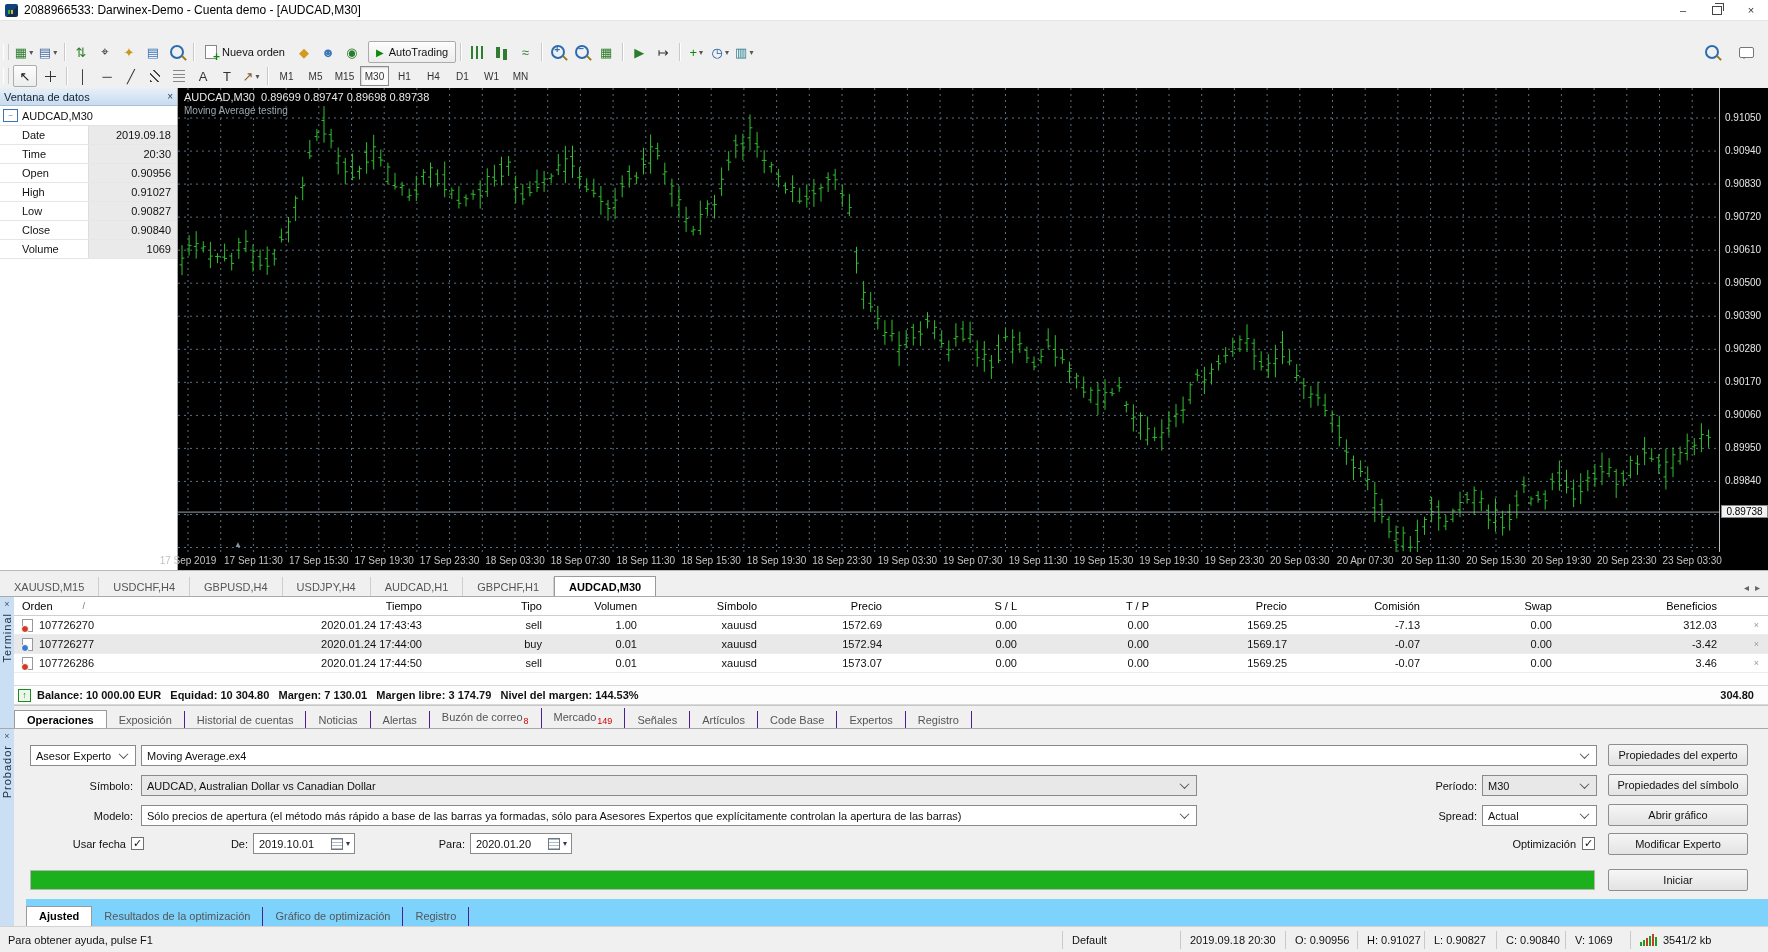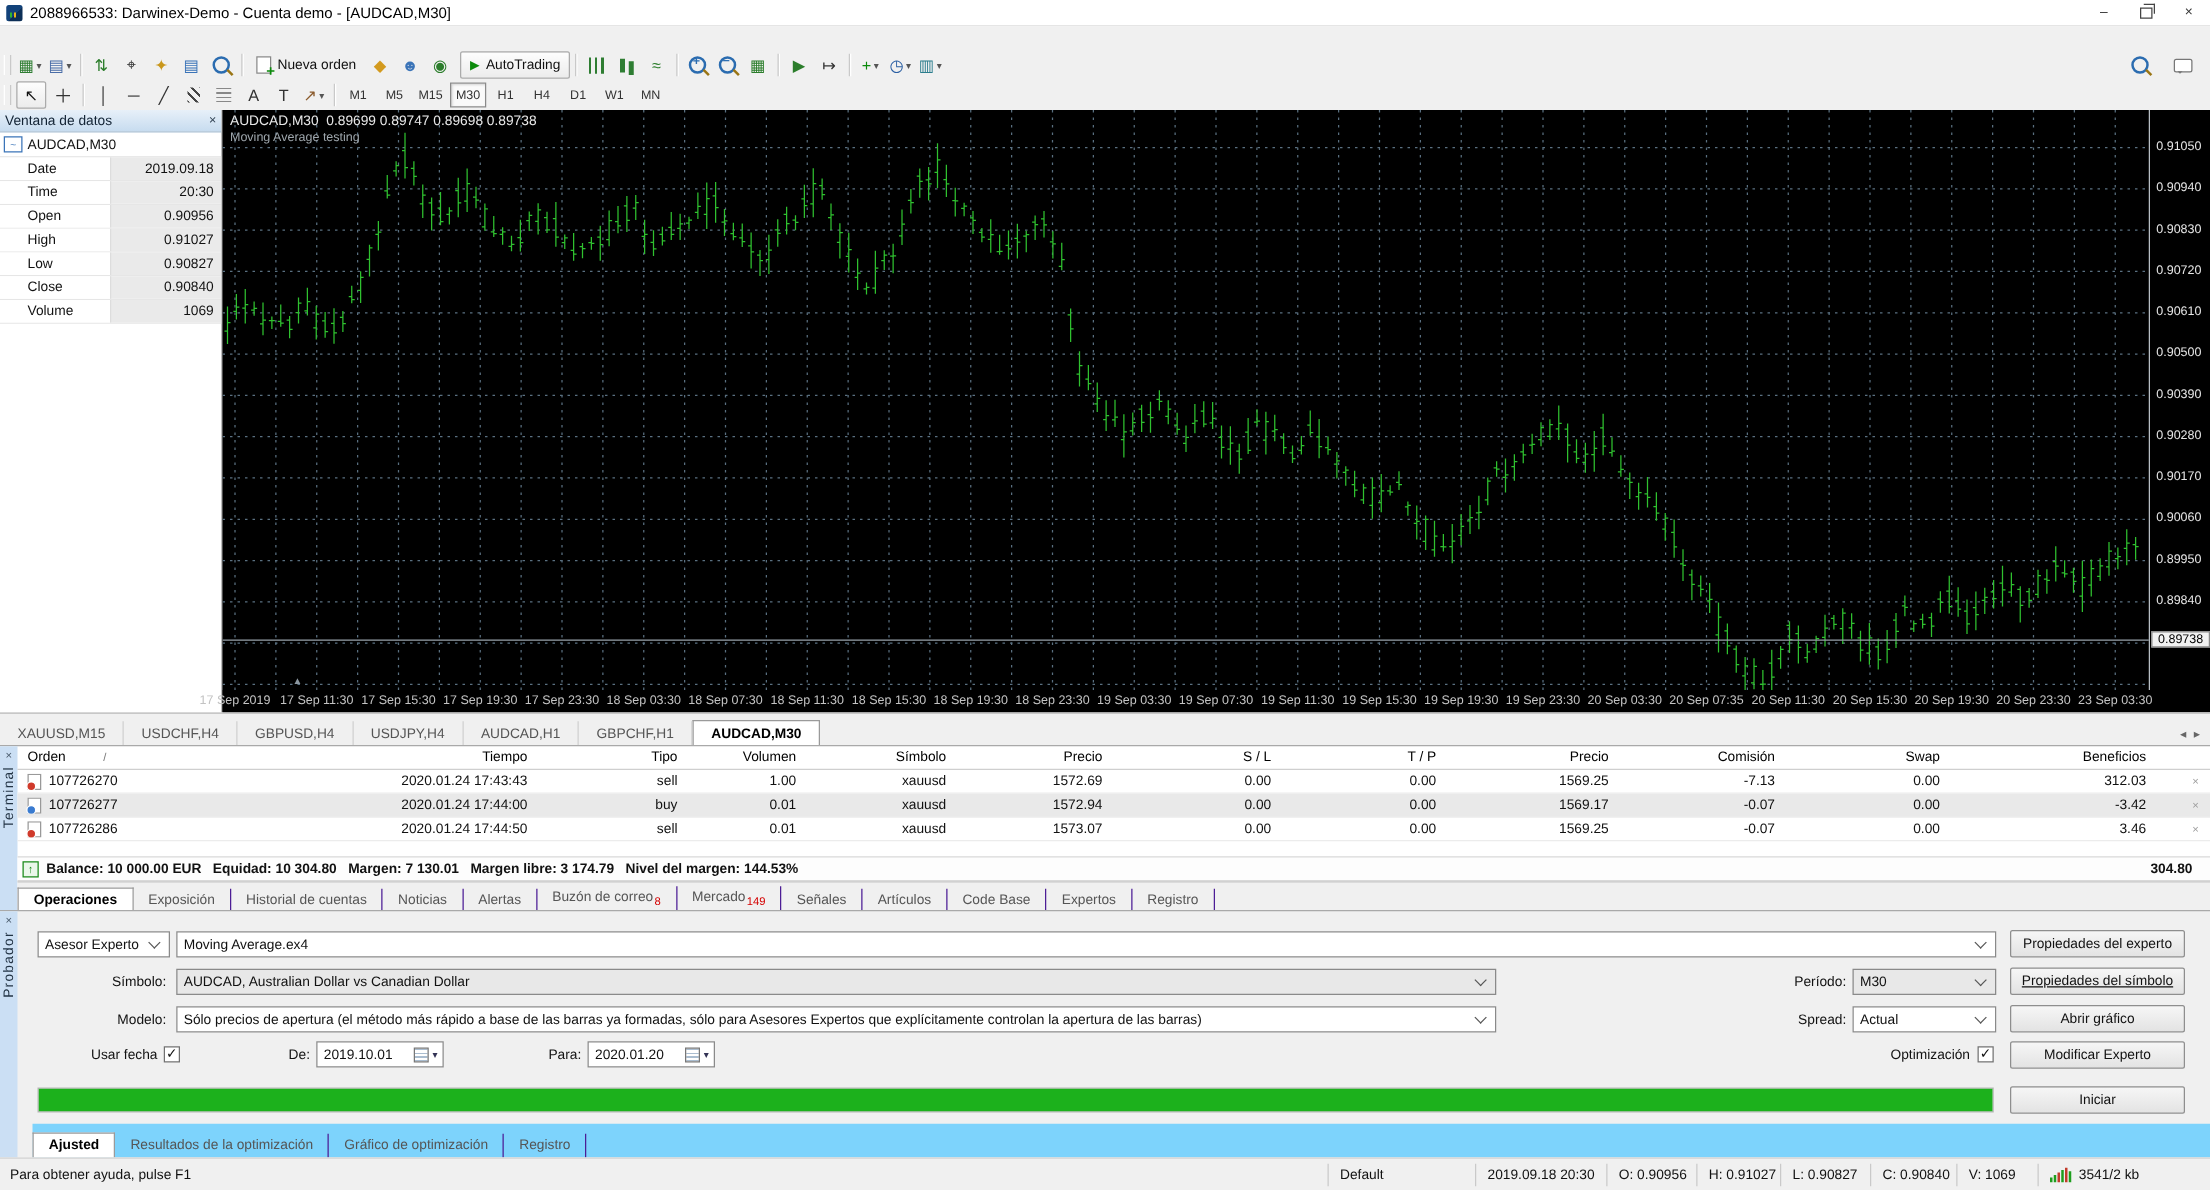--- a/index.html
+++ b/index.html
@@ -450,21 +450,21 @@
           <div class="ttick" style="left: 533.2px;">18 Sep 15:30</div>
           <div class="ttick" style="left: 598.6px;">18 Sep 19:30</div>
           <div class="ttick" style="left: 664px;">18 Sep 23:30</div>
           <div class="ttick" style="left: 729.4px;">19 Sep 03:30</div>
           <div class="ttick" style="left: 794.8px;">19 Sep 07:30</div>
           <div class="ttick" style="left: 860.2px;">19 Sep 11:30</div>
           <div class="ttick" style="left: 925.6px;">19 Sep 15:30</div>
           <div class="ttick" style="left: 991px;">19 Sep 19:30</div>
           <div class="ttick" style="left: 1056.4px;">19 Sep 23:30</div>
           <div class="ttick" style="left: 1121.8px;">20 Sep 03:30</div>
-          <div class="ttick" style="left: 1187.2px;">20 Sep 07:35</div>
+          <div class="ttick" style="left: 1187.2px;">20 Apr 07:30</div>
           <div class="ttick" style="left: 1252.6px;">20 Sep 11:30</div>
           <div class="ttick" style="left: 1318px;">20 Sep 15:30</div>
           <div class="ttick" style="left: 1383.4px;">20 Sep 19:30</div>
           <div class="ttick" style="left: 1448.8px;">20 Sep 23:30</div>
           <div class="ttick" style="left: 1514.2px;">23 Sep 03:30</div>
         </div>
     </div>
   </div>
 
   <div class="charttabs" id="chart-tabs">
@@ -594,21 +594,21 @@
     <div class="abs lbl" style="left:33px;top:46px;width:100px;">Símbolo:</div>
     <div class="abs combo gray" style="left:141px;top:46px;width:1056px;">
       <span class="ctext">AUDCAD, Australian Dollar vs Canadian Dollar</span>
         <span class="chev"></span>
     </div>
     <div class="abs lbl" style="left:1420px;top:46px;width:57px;">Período:</div>
     <div class="abs combo gray" style="left:1482px;top:46px;width:115px;">
       <span class="ctext">M30</span>
         <span class="chev"></span>
     </div>
-    <div class="abs btn" style="left:1608px;top:45px;width:140px;text-decoration:underline;">Propiedades del símbolo</div>
+    <div class="abs btn" style="left:1608px;top:45px;width:140px;">Propiedades del símbolo</div>
 
     <div class="abs lbl" style="left:33px;top:76px;width:100px;">Modelo:</div>
     <div class="abs combo" style="left:141px;top:76px;width:1056px;">
       <span class="ctext">Sólo precios de apertura (el método más rápido a base de las barras ya formadas, sólo para Asesores Expertos que explícitamente controlan la apertura de las barras)</span>
         <span class="chev"></span>
     </div>
     <div class="abs lbl" style="left:1420px;top:76px;width:57px;">Spread:</div>
     <div class="abs combo" style="left:1482px;top:76px;width:115px;">
       <span class="ctext">Actual</span>
         <span class="chev"></span>

